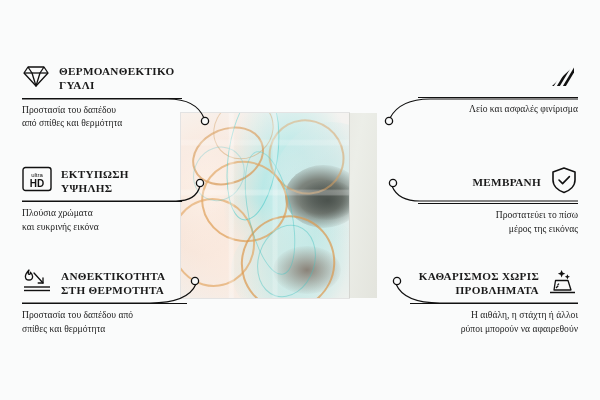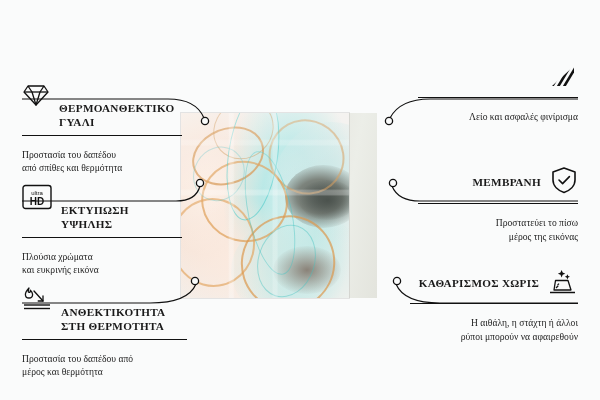--- a/index.html
+++ b/index.html
@@ -90,25 +90,25 @@
   
   .feature { position:absolute; }
   .feat-head {
     display:flex; align-items:center; gap:9px;
   }
   .feat-head.right { justify-content:flex-end; }
   .feat-title {
     font-size:11.2px; font-weight:700; letter-spacing:.3px;
     line-height:1.28; text-transform:uppercase;
   }
-  .left .feat-title  { text-align:left;margin-top:37px; }
+  .left .feat-title  { text-align:left; }
   .right .feat-title { text-align:right; }
   .rule { height:0; border-top:1.2px solid #111; margin-top:5px; }
   .feat-body {
-    font-size:9.6px; line-height:1.42; color:#1d1d1d; margin-top:12px;
+    font-size:9.6px; line-height:1.42; color:#1d1d1d; margin-top:4px;
   }
   .right .feat-body { text-align:right; }
   .icon { flex:0 0 auto; display:block; }
 
   
   .f-glass     { left:22px;  top:64px;  width:160px; }
   .f-print     { left:22px;  top:166px; width:160px; }
   .f-heat      { left:22px;  top:268px; width:165px; }
   .f-edges     { left:418px; top:64px;  width:160px; }
   .f-membrane  { left:418px; top:166px; width:160px; }
@@ -229,21 +229,21 @@
         </svg>
       </span>
       <div class="feat-title">
         <div>ΑΝΘΕΚΤΙΚΟΤΗΤΑ</div>
         <div>ΣΤΗ ΘΕΡΜΟΤΗΤΑ</div>
       </div>
     </div>
     <div class="rule"></div>
     <div class="feat-body">
       <div>Προστασία του δαπέδου από</div>
-      <div>μέρος και θερμότητα</div>
+      <div>σπίθες και θερμότητα</div>
     </div>
   </div>
 
   <div class="feature right f-edges">
     <div class="feat-head right">
       <span class="icon">
         <svg width="28" height="24" viewBox="0 0 28 24">
           <defs>
             <clipPath id="triclip">
                 <path d="M2,22 L24,22 L24,2 Z"></path>
@@ -280,20 +280,21 @@
     <div class="feat-body">
       <div>Προστατεύει το πίσω</div>
       <div>μέρος της εικόνας</div>
     </div>
   </div>
 
   <div class="feature right f-clean">
     <div class="feat-head right">
       <div class="feat-title">
         <div>ΚΑΘΑΡΙΣΜΟΣ ΧΩΡΙΣ</div>
+        <div>ΠΡΟΒΛΗΜΑΤΑ</div>
       </div>
       <span class="icon">
         <svg width="30" height="26" viewBox="0 0 30 26">
           <g fill="none" stroke="#111" stroke-width="1.3" stroke-linejoin="round">
             <path d="M6,22 L7.5,12.5 L20,12.5 L23,22 Z"></path>
             <path d="M2,24.5 L27,24.5" stroke-width="1.5"></path>
             <path d="M8,20 l2.2,-2.2 M9.6,17 l1.4,-1.4"></path>
           </g>
           <g fill="#111">
             <path d="M13.6,2 l1.1,2.6 l2.6,1.1 l-2.6,1.1 l-1.1,2.6 l-1.1,-2.6 l-2.6,-1.1 l2.6,-1.1 Z"></path>

